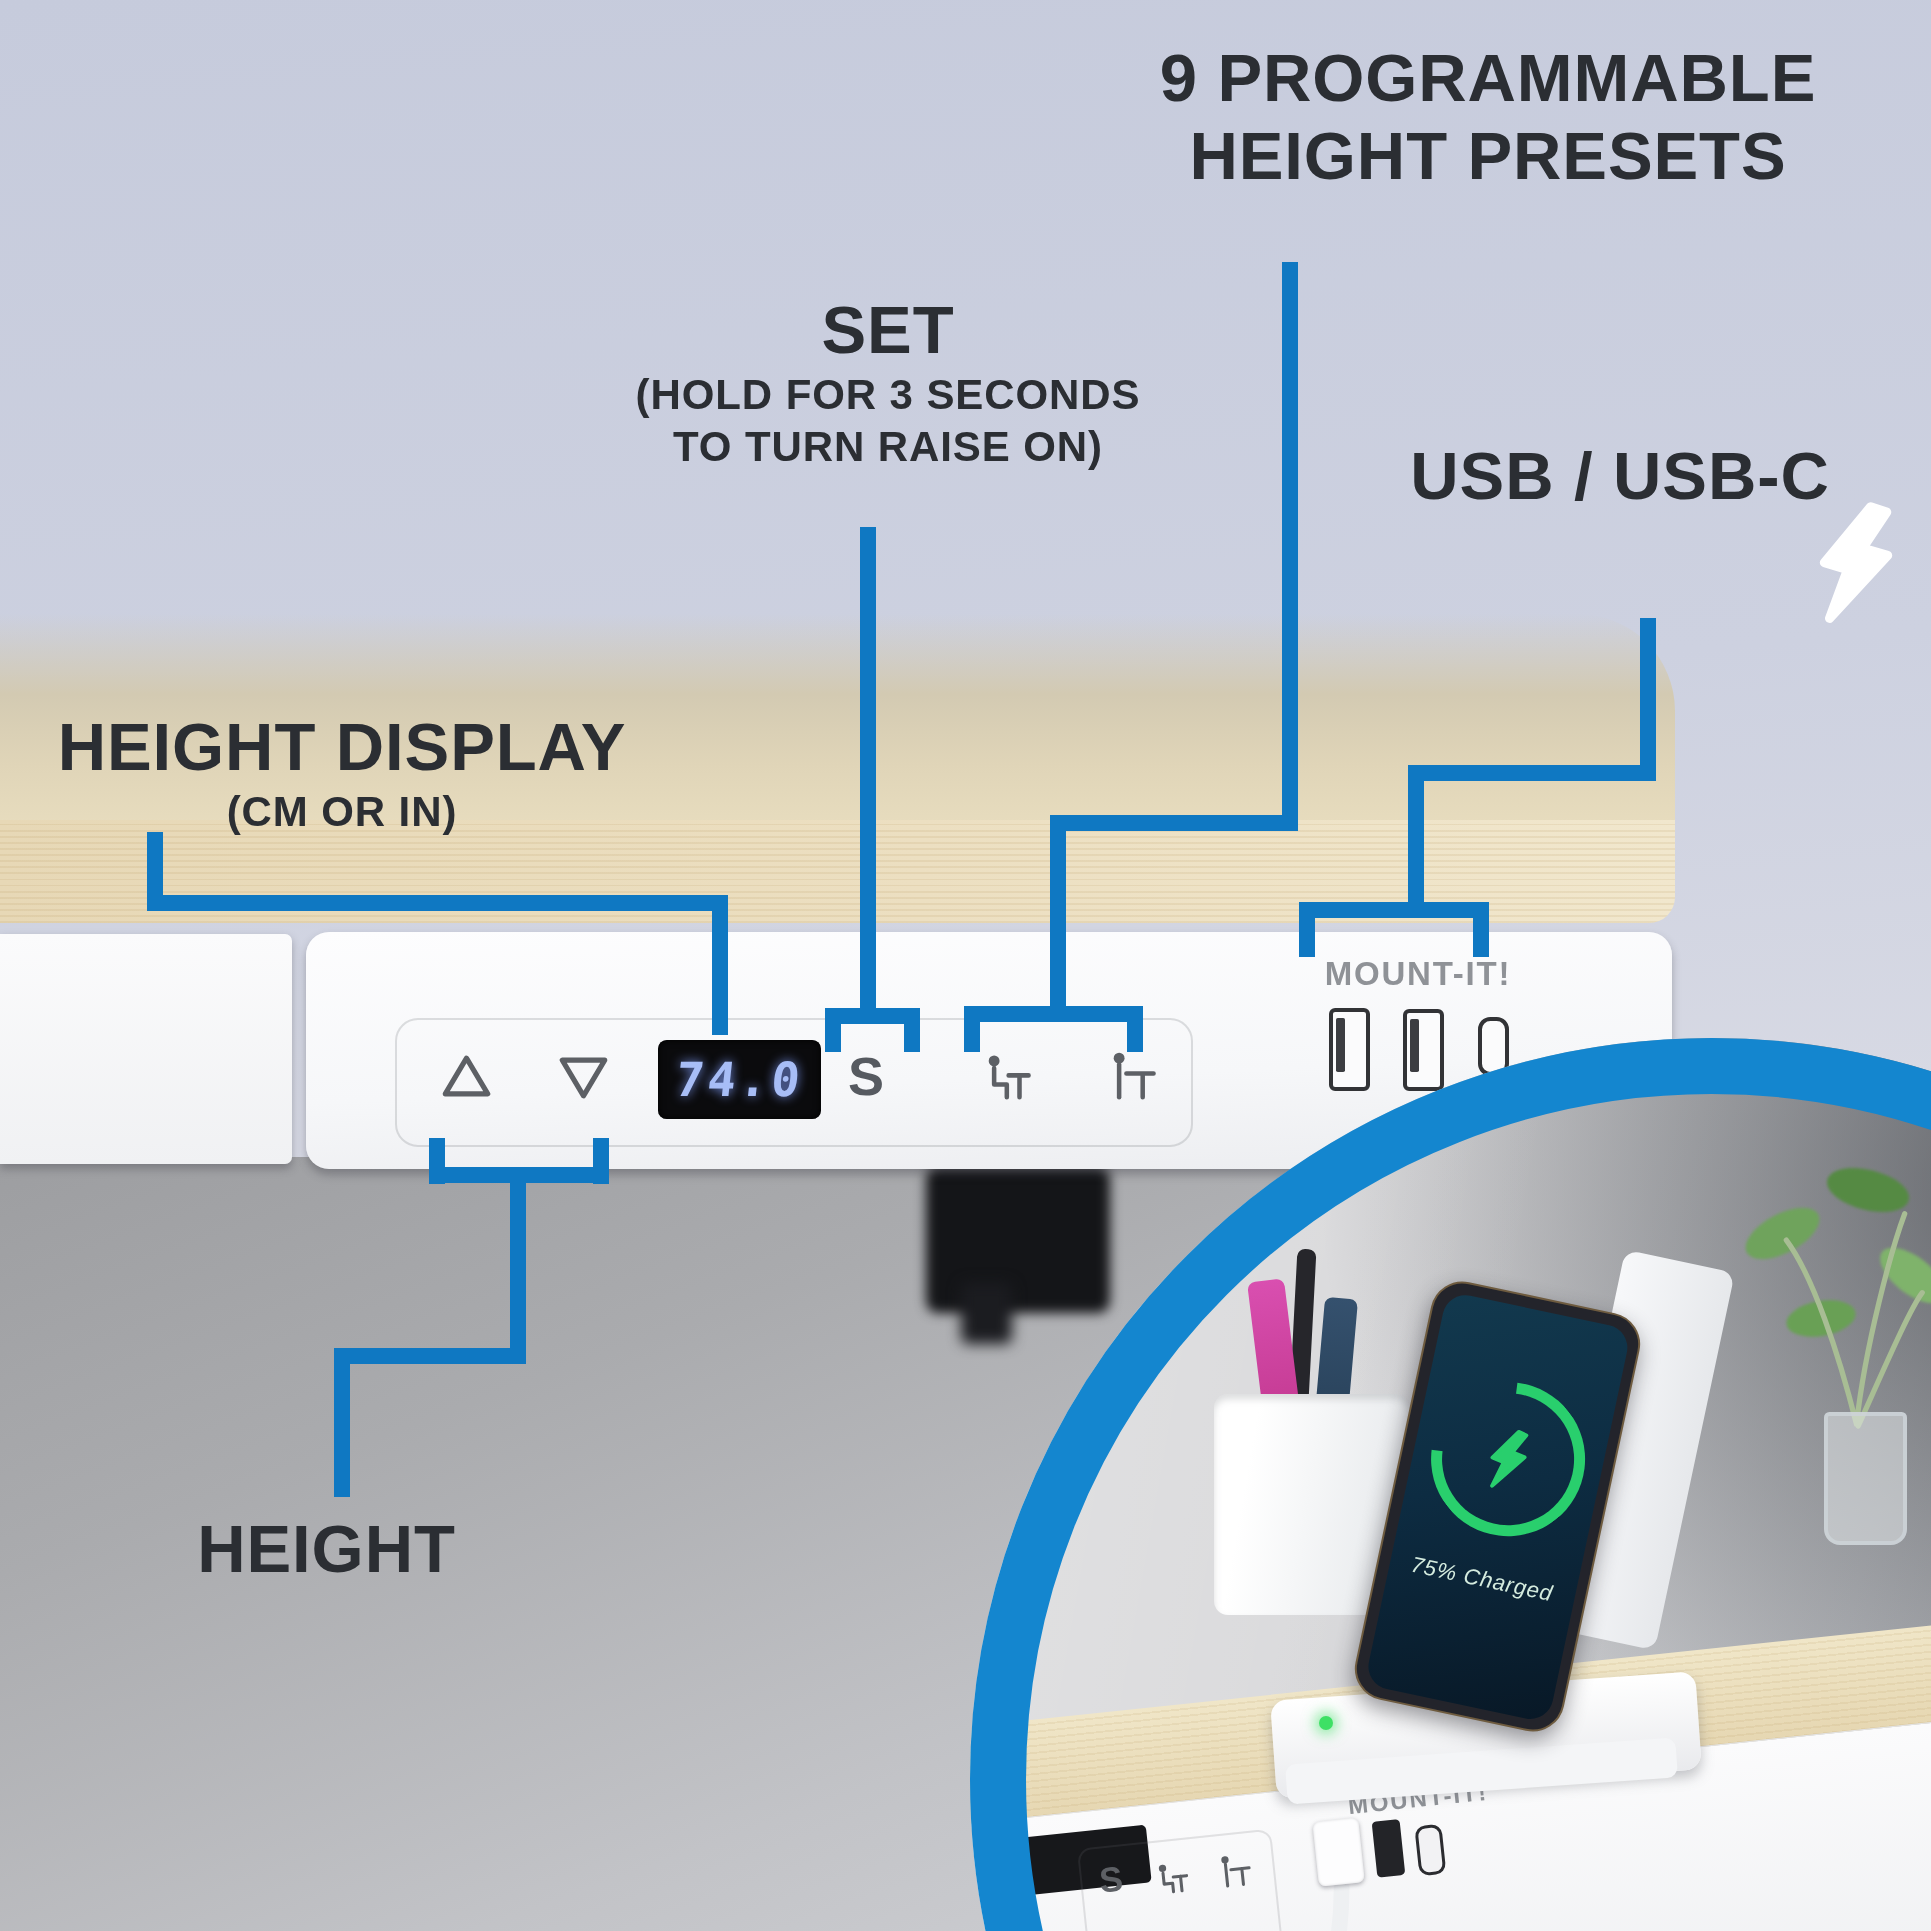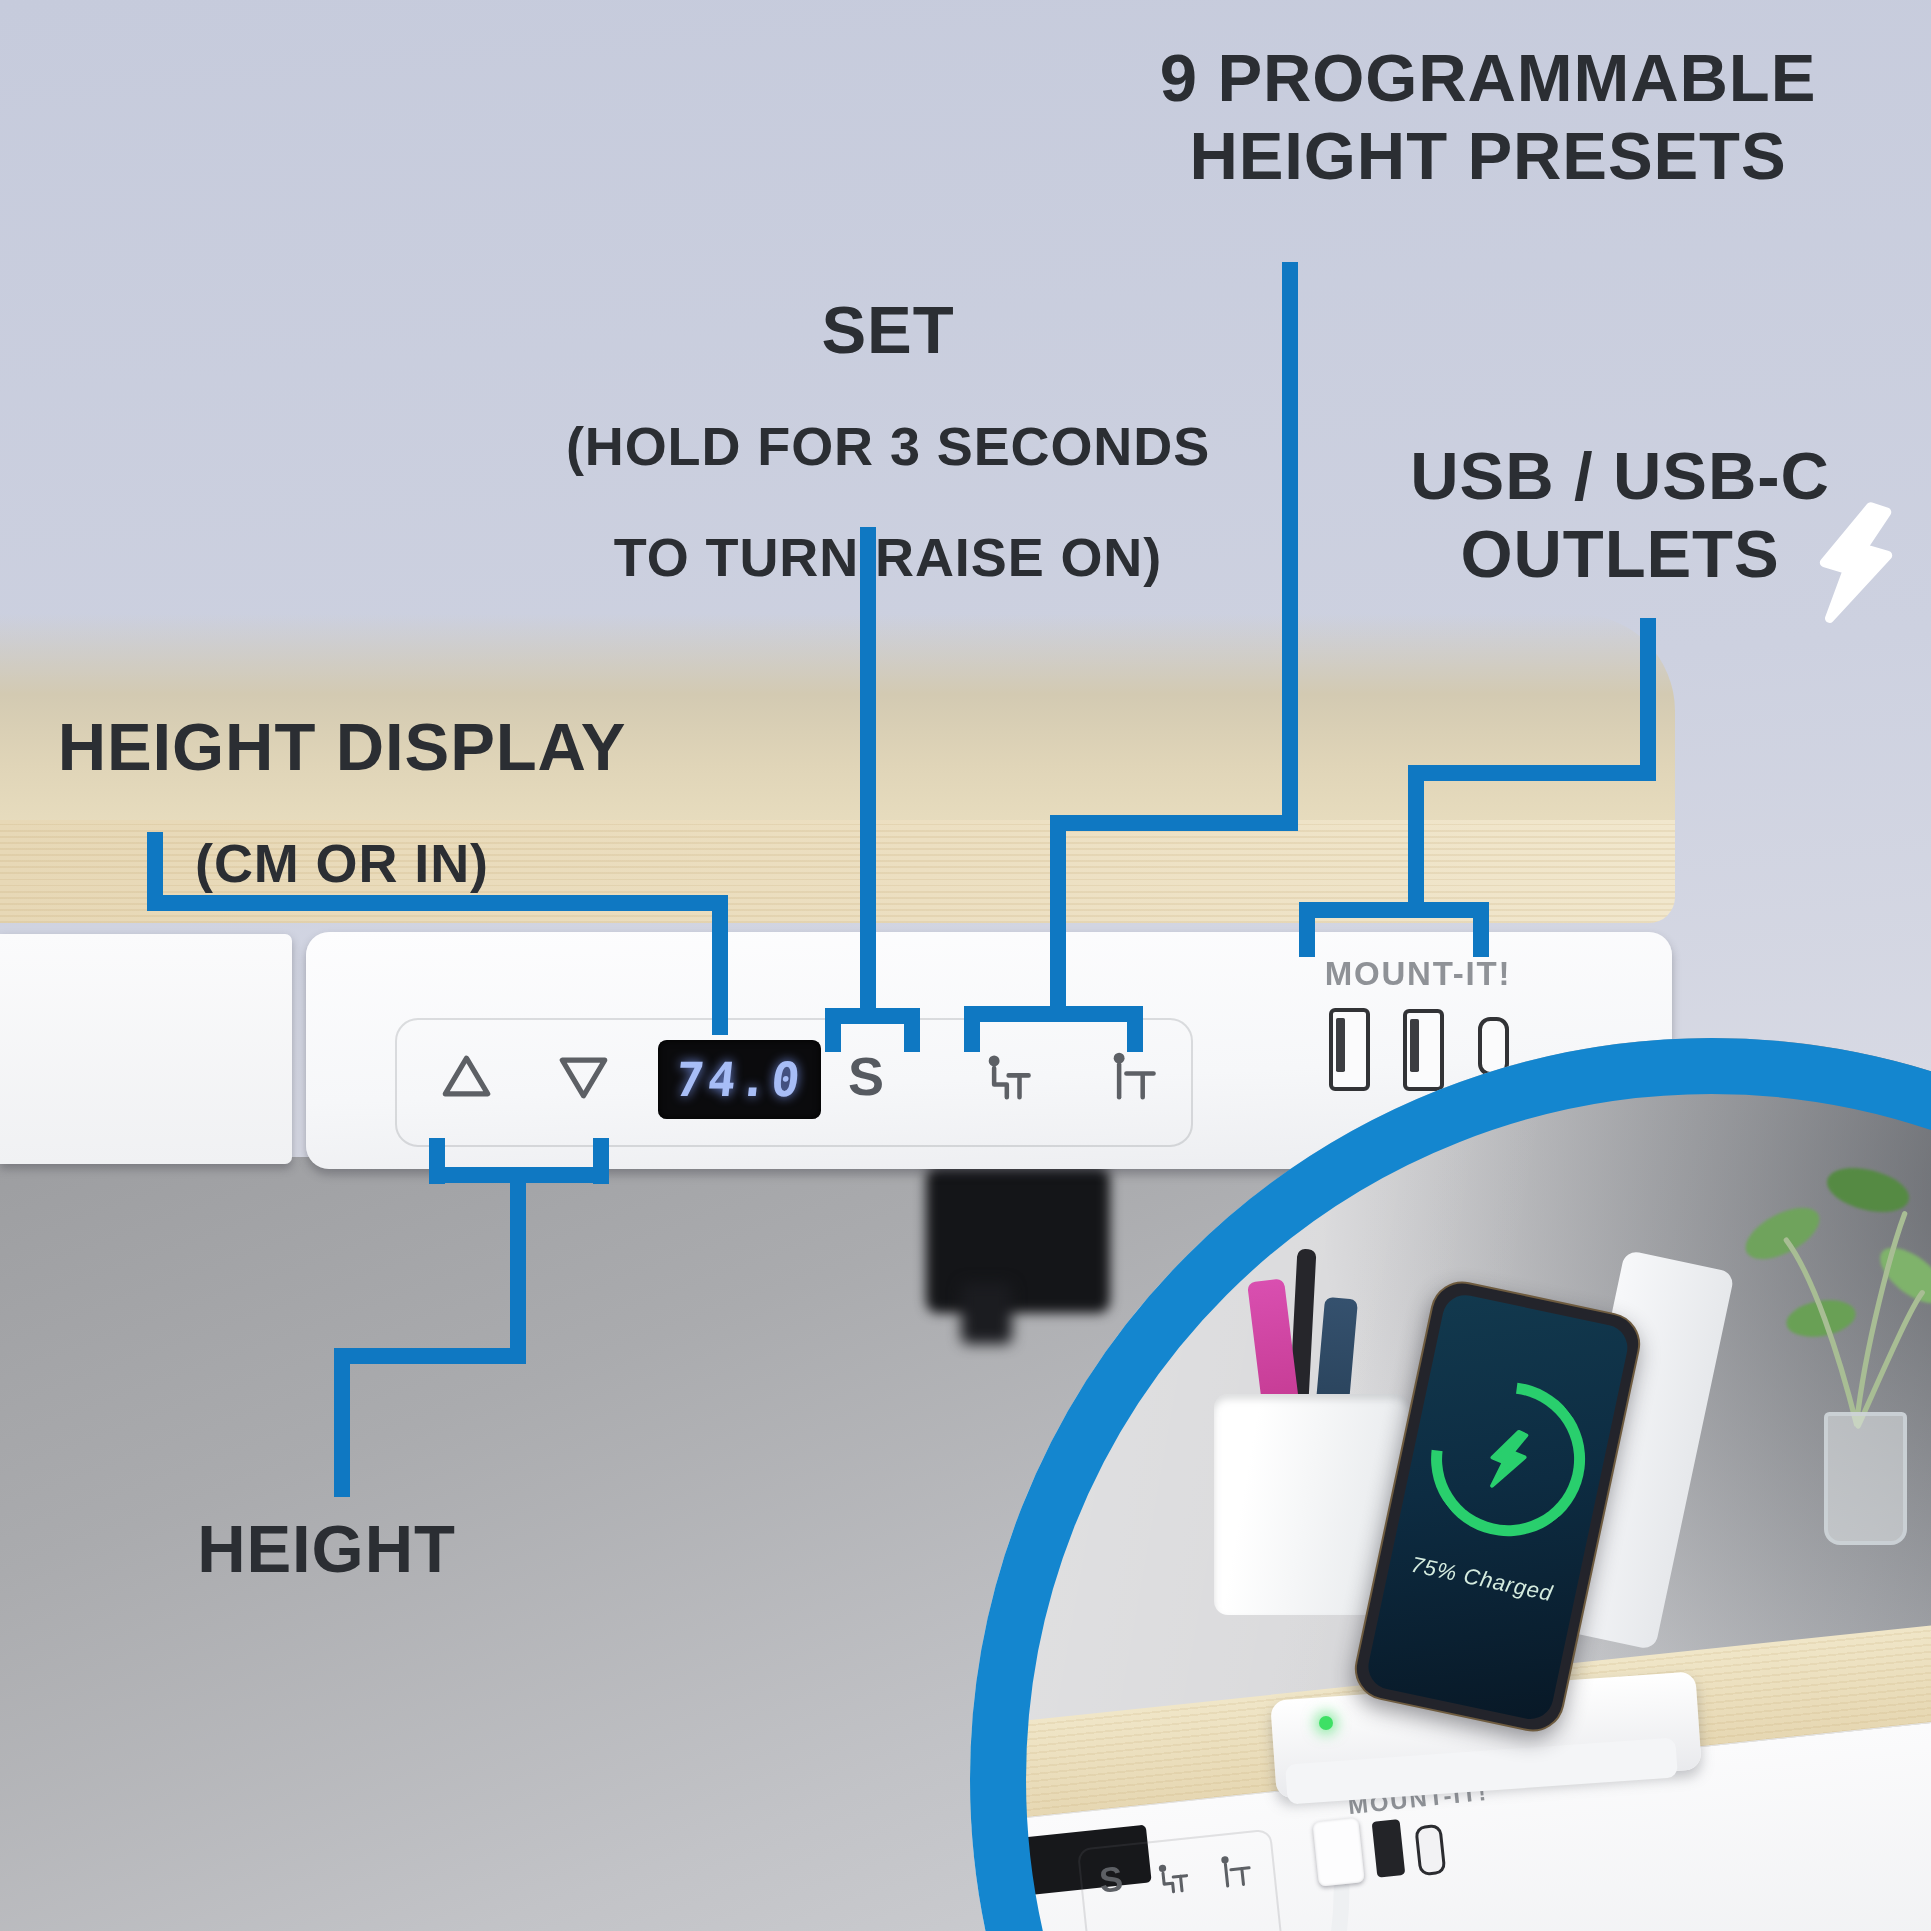--- a/index.html
+++ b/index.html
@@ -48,21 +48,21 @@
   .usb-a{border:4.4px solid #323336;border-radius:6.1px;background:#fbfbfc;}
   .usb-a i{position:absolute;left:2.6px;top:6.1px;width:9.7px;height:72%;background:#3c3d41;border-radius:1.8px;}
   .usb-c{border:4.4px solid #323336;border-radius:12.3px;background:#fbfbfc;}
 
   
   .ln{background:#0f78c2;}
 
   
   .lbl{color:#2b2e33;font-weight:800;text-align:center;letter-spacing:0.9px;line-height:1.16;}
   .big{font-size:67px;}
-  .sub{font-size:54px;line-height:1.25;margin-top:44px;}
+  .sub{font-size:42px;line-height:1.25;}
 
   
   .inset-clip{left:970px;top:1038px;width:1483px;height:1483px;border-radius:50%;overflow:hidden;
         background:linear-gradient(105deg,#d8d8da 25%,#c2c4c8 55%,#a6a8ad 80%);}
   .inset-ring{left:970px;top:1038px;width:1483px;height:1483px;border-radius:50%;
         border:56px solid #1486cf;box-sizing:border-box;pointer-events:none;}
   .inset-shade{left:0;top:0;width:100%;height:100%;
         background:radial-gradient(circle at 72% 10%,rgba(24,27,33,.55),rgba(24,27,33,0) 42%),
                    linear-gradient(100deg,rgba(255,255,255,.25) 0%,rgba(255,255,255,0) 35%);}
   .tilt{left:0;top:0;width:100%;height:100%;transform:rotate(-6deg);transform-origin:456px 737px;}
@@ -205,21 +205,20 @@
   </div>
 
   <div class="abs lbl" style="left:537px;top:291px;width:702px;">
     <div class="big">SET</div>
     <div class="sub">(HOLD FOR 3 SECONDS</div>
     <div class="sub">TO TURN RAISE ON)</div>
   </div>
 
   <div class="abs lbl big" style="left:1317px;top:437px;width:606px;">
     <div>USB / USB-C</div>
-    <div>OUTLETS</div>
   </div>
   <div class="abs" style="left:1810px;top:500px;">
     <svg width="91" height="128" viewBox="0 0 96 140" style="transform:rotate(6deg);">
       <polygon points="58,6 14,72 40,77 26,132 82,57 54,52 76,10" fill="#ffffff" stroke="#ffffff" stroke-width="10" stroke-linejoin="round"></polygon>
     </svg>
   </div>
 
   <div class="abs lbl" style="left:35px;top:708px;width:614px;">
     <div class="big">HEIGHT DISPLAY</div>
     <div class="sub">(CM OR IN)</div>

